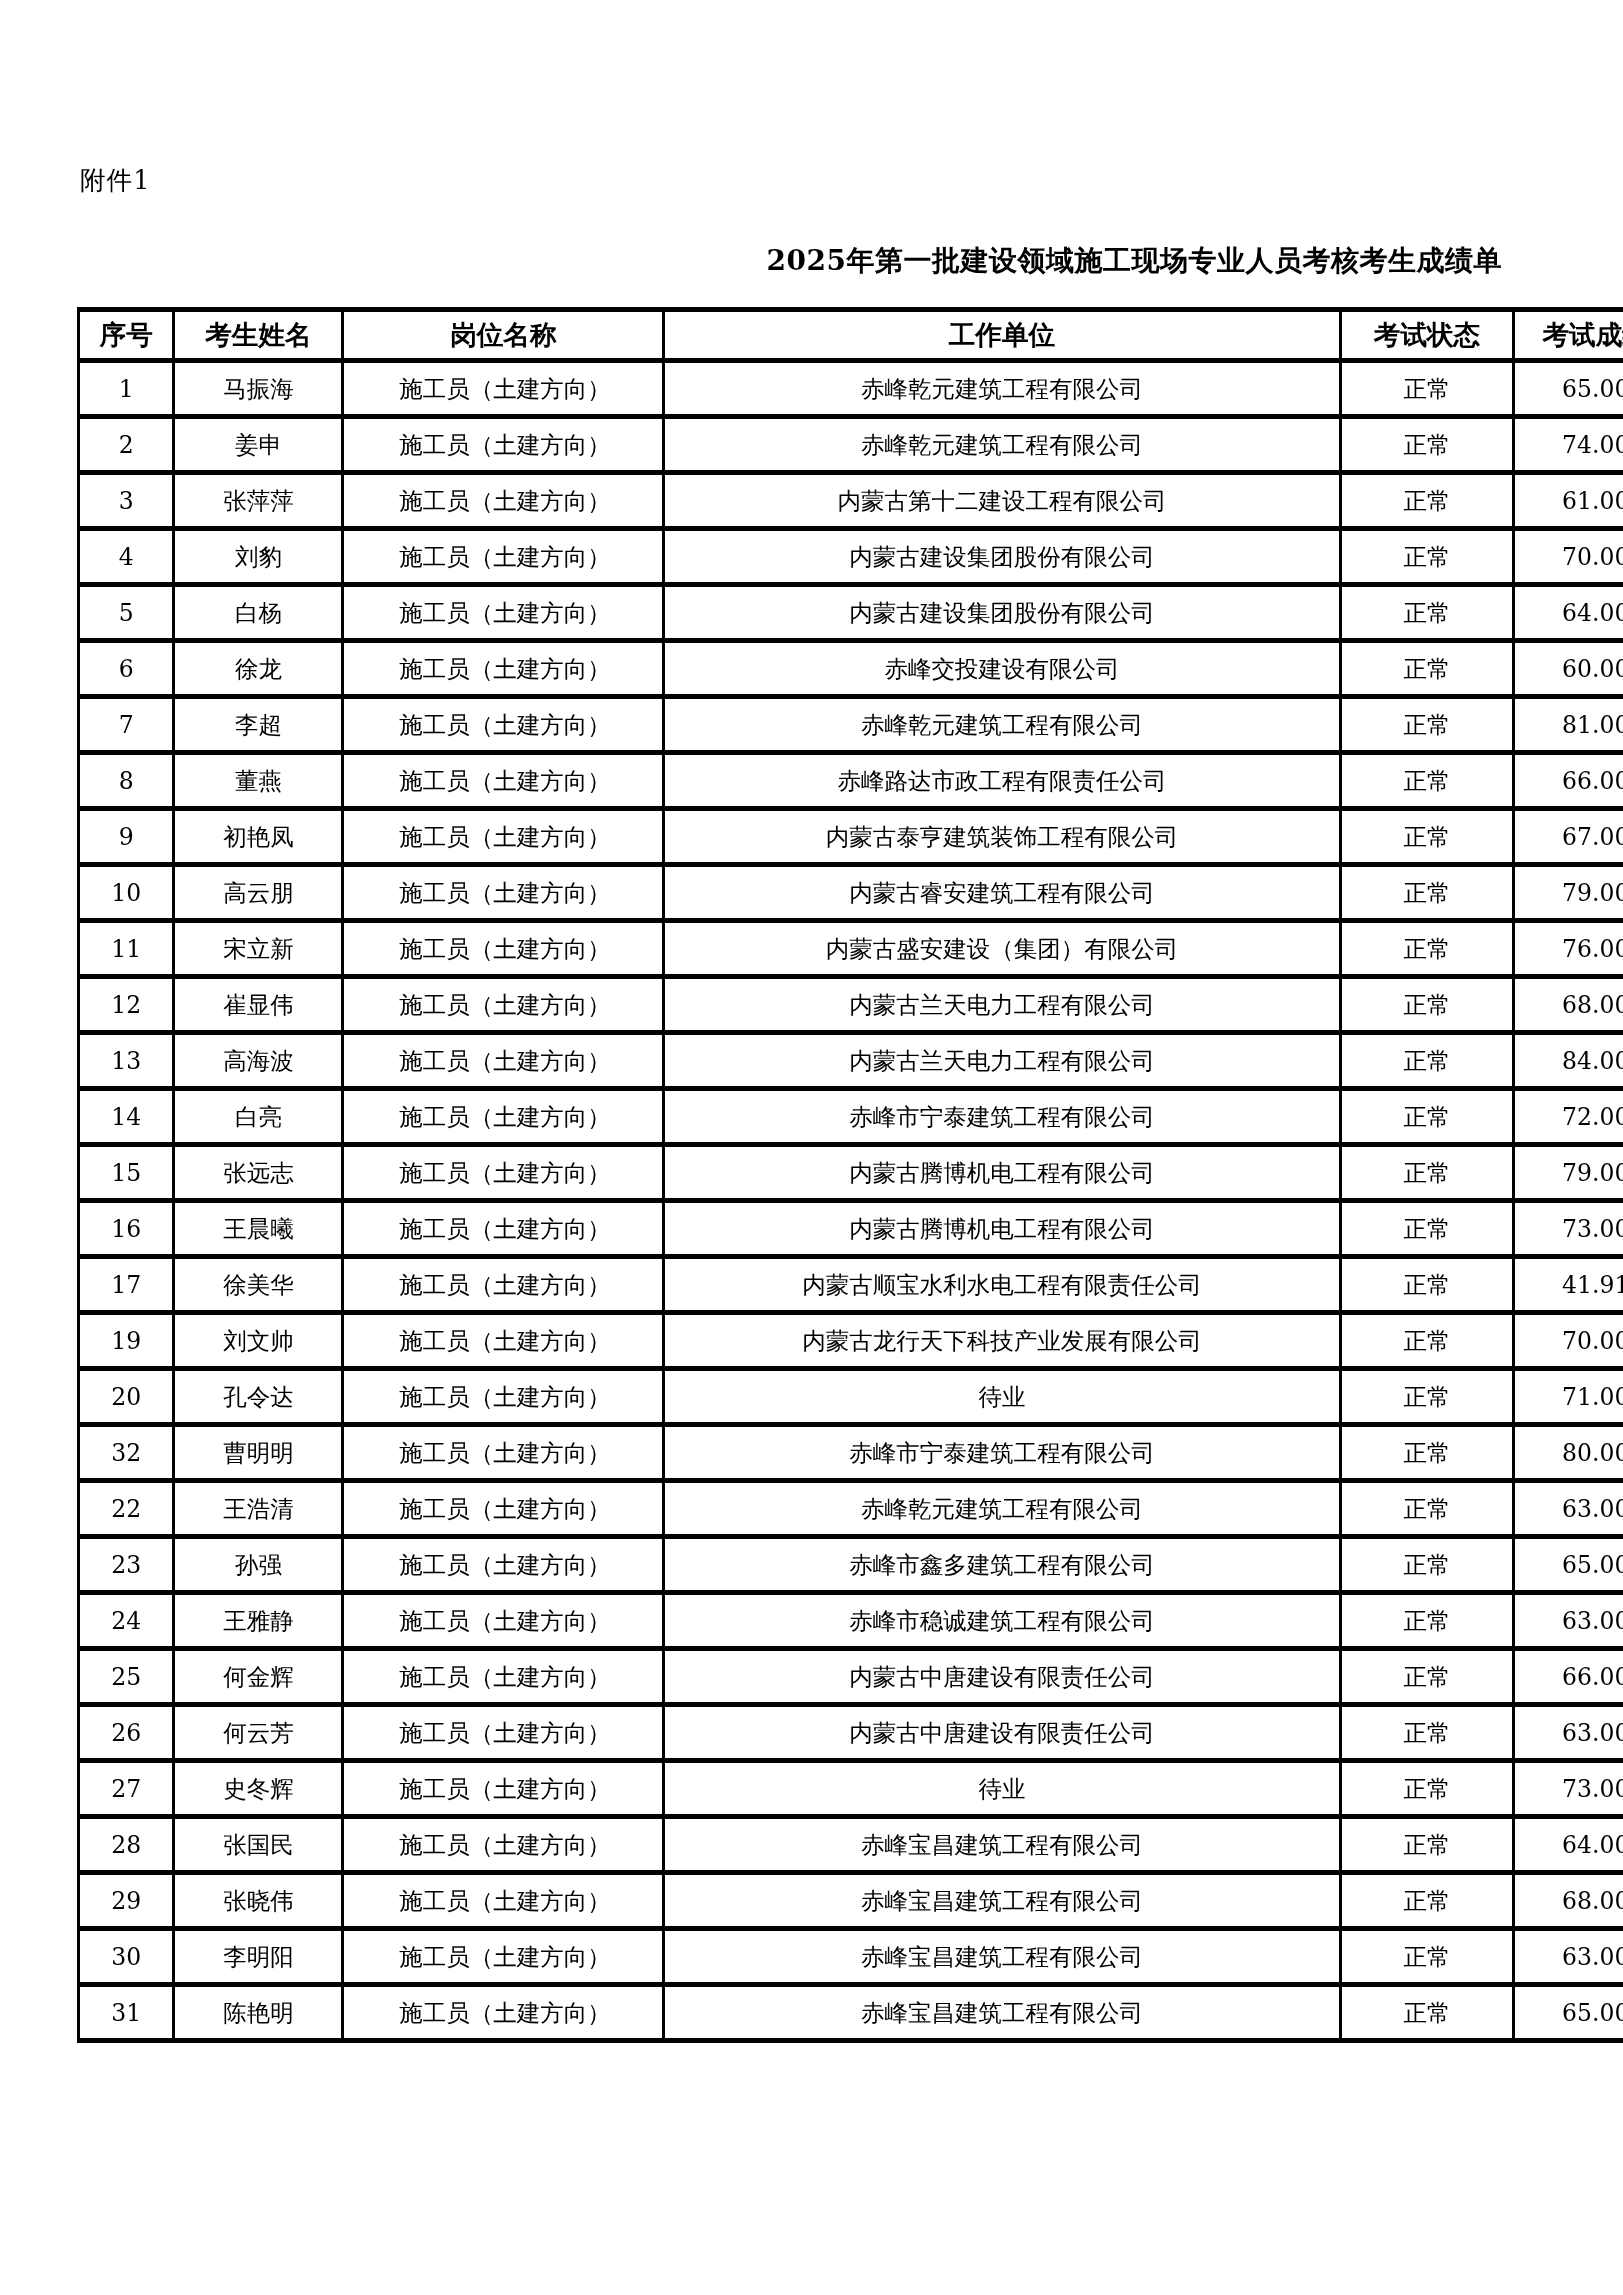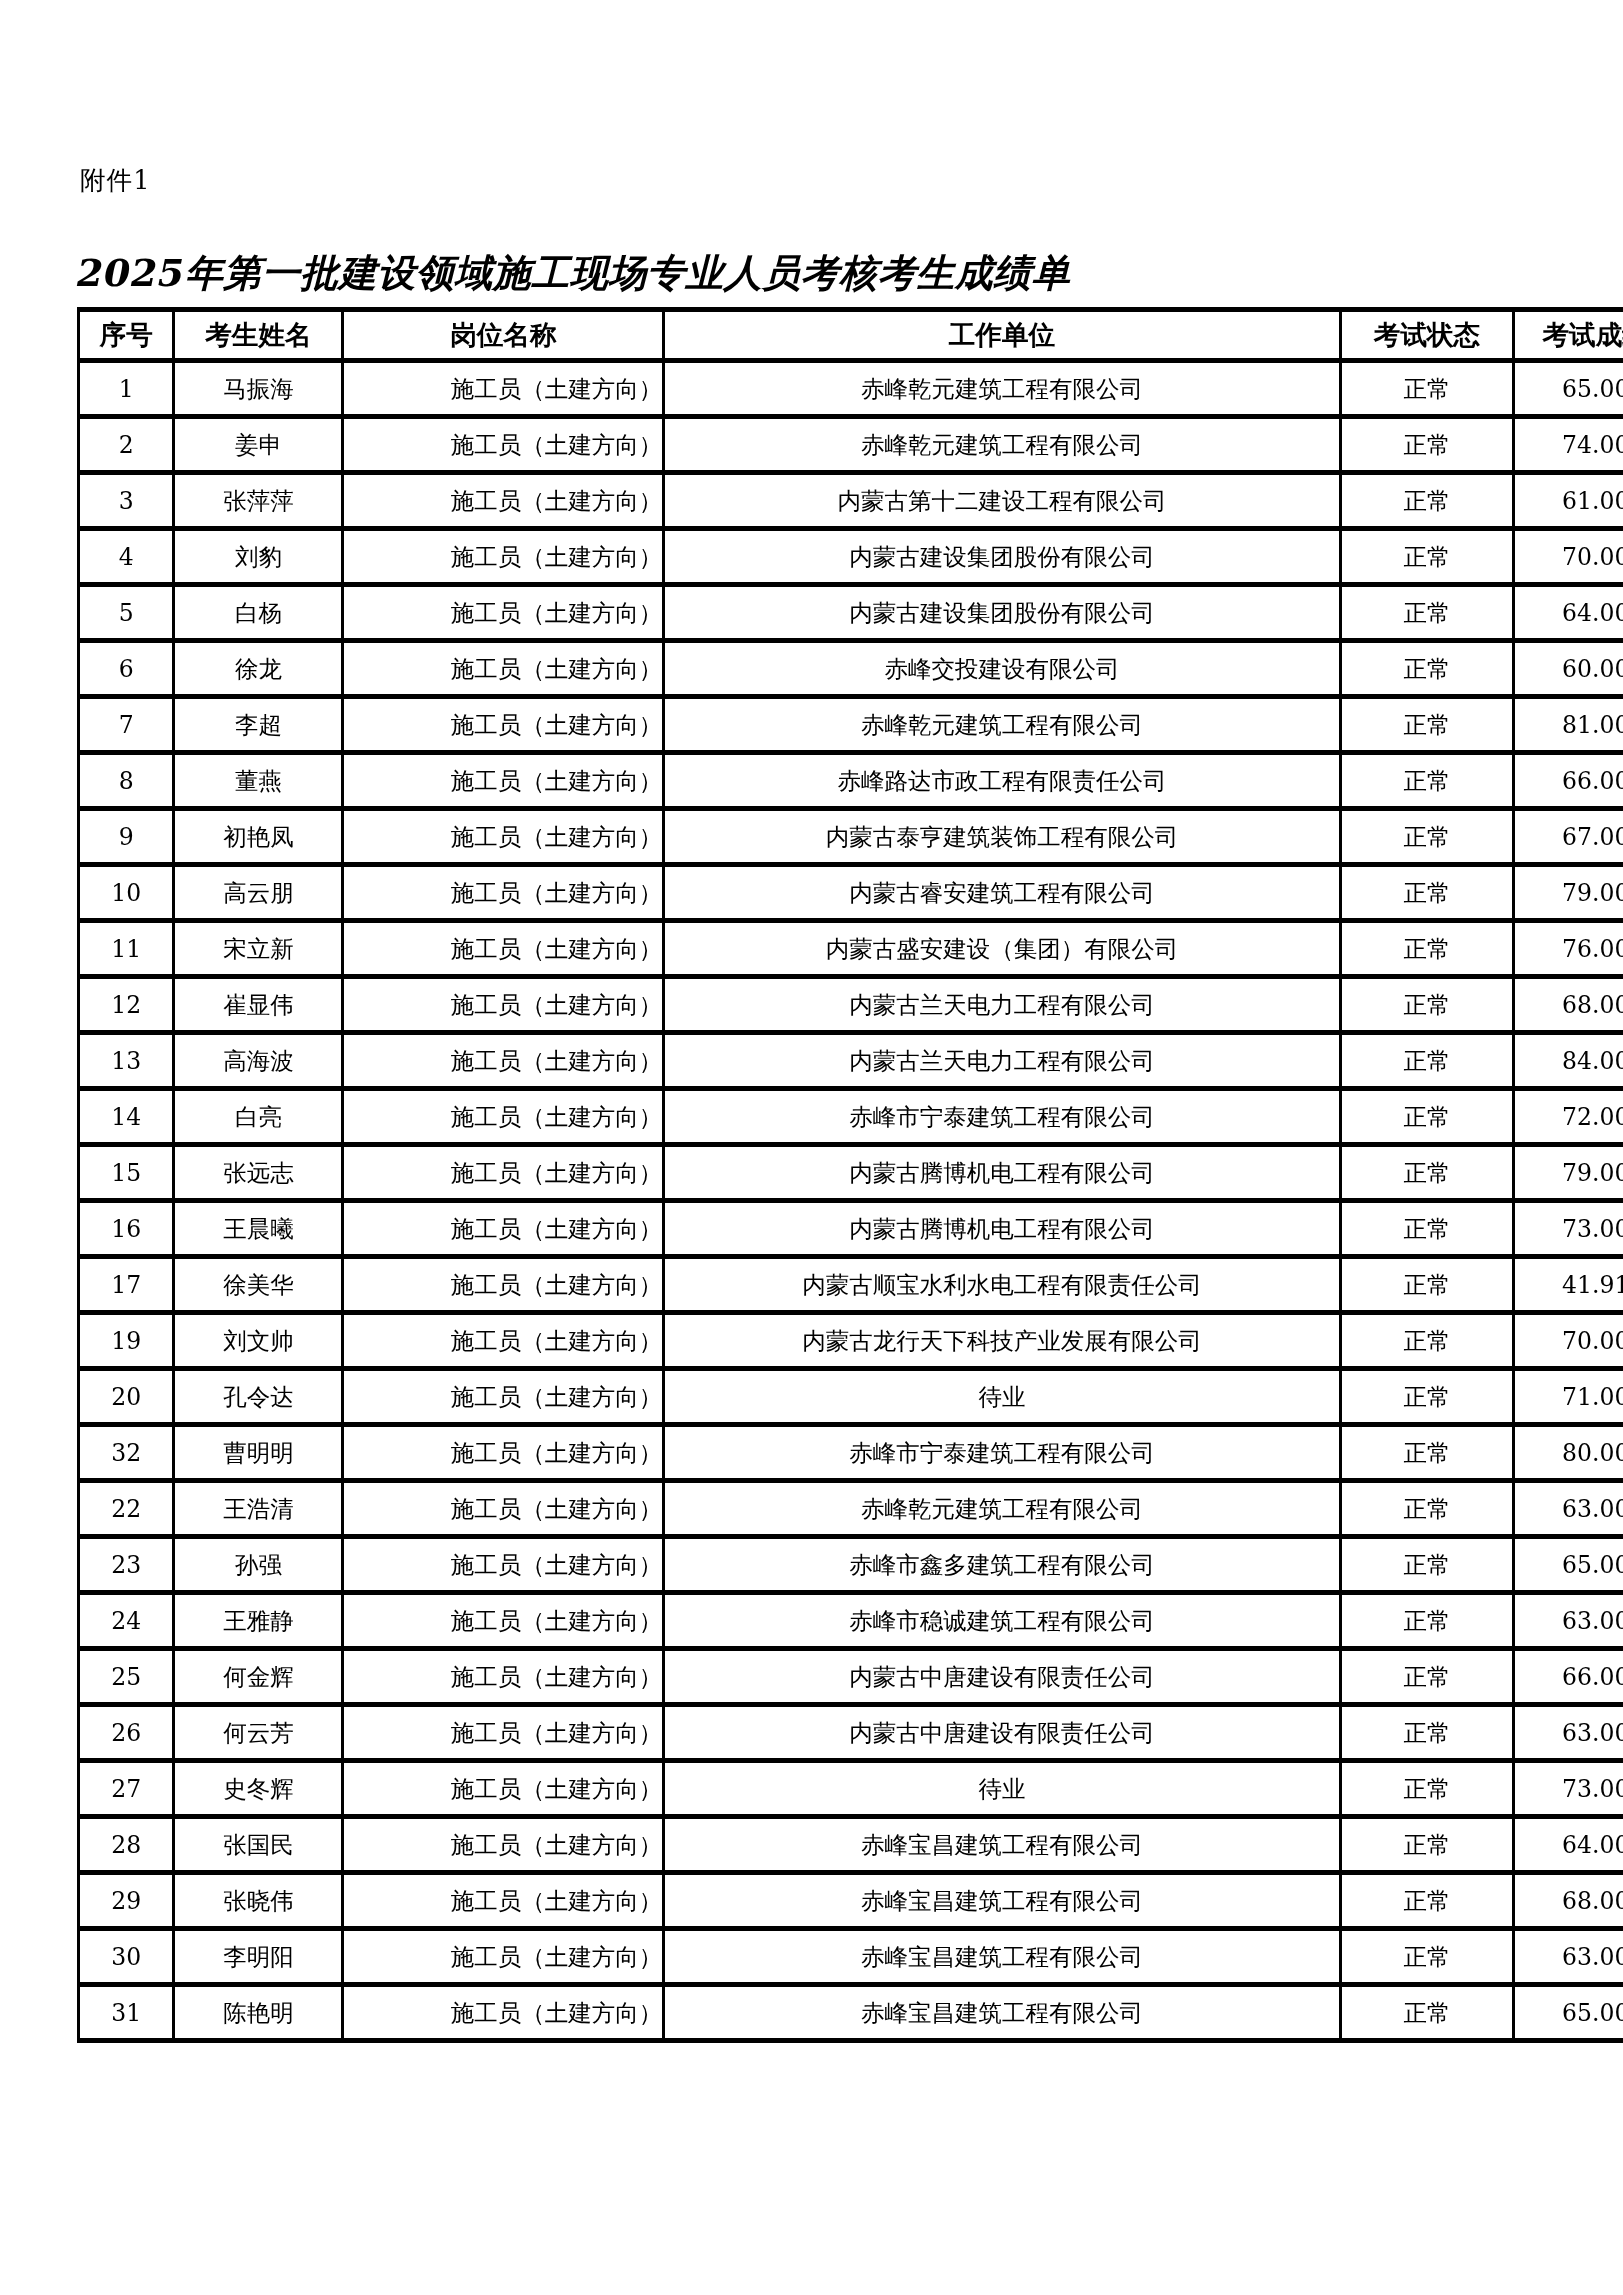--- a/index.html
+++ b/index.html
@@ -21,27 +21,26 @@
     font-size: 25.6px;
     line-height: 1.2;
     letter-spacing: 1px;
     text-align: center;
   }
   .doc-title {
     position: absolute;
     left: 77px;
     top: 226px;
     width: 1425px;
-    text-align: left;
-    font-size: 38px;
+    text-align: right;
+    font-size: 28px;
     font-weight: bold;
     line-height: 1.15;
     letter-spacing: 0.5px;
     white-space: nowrap;
-    font-style: italic;
   }
   table.results {
     position: absolute;
     left: 77px;
     top: 307px;
     width: 1602px;
     border-collapse: collapse;
     table-layout: fixed;
     background: #ffffff;
   }
@@ -61,21 +60,21 @@
     height: 46px;
     font-size: 26.6px;
     font-weight: bold;
   }
   table.results td {
     height: 51px; 
     font-size: 23.5px;
     font-weight: normal;
   }
   table.results td.pos {
-    text-align: right;
+    text-align: center;
     padding-left: 3.1px;
   }
   col.c-index    { width: 5.96%; }
   col.c-name     { width: 10.58%; }
   col.c-position { width: 20.06%; }
   col.c-employer { width: 42.30%; }
   col.c-status   { width: 10.87%; }
   col.c-score    { width: 10.23%; }
 </style>
 </head>

